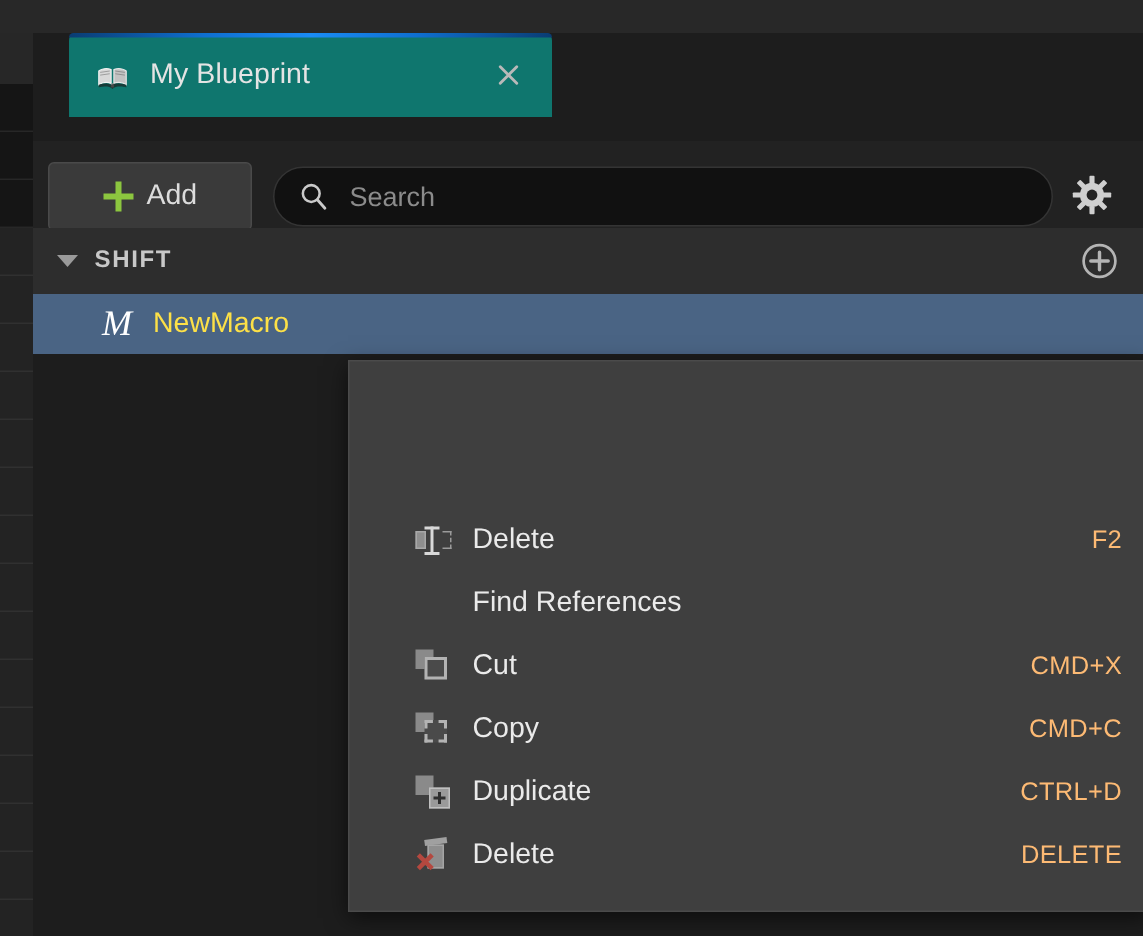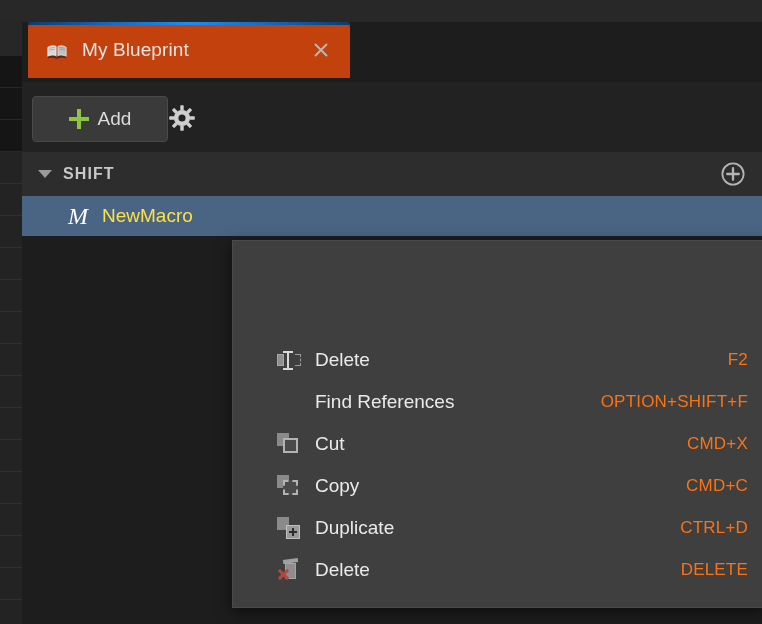--- a/index.html
+++ b/index.html
@@ -66,25 +66,25 @@
     position: absolute;
     left: 22px;
     top: 22px;
     width: 740px;
     height: 56px;
     background: #1d1d1d;
   }
 
   .tab {
     position: absolute;
-    left: 6px;
+    left: 24px;
     top: 0px;
     width: 322px;
     height: 56px;
-    background: #c2410c;
+    background: #0f766e;
     border-top-left-radius: 5px;
     border-top-right-radius: 5px;
     box-sizing: border-box;
     display: flex;
     align-items: center;
     padding: 0 0 0 18px;
     cursor: default;
   }
   .tab-accent {
     position: absolute;
@@ -126,21 +126,21 @@
     position: absolute;
     left: 22px;
     top: 78px;
     width: 740px;
     height: 546px;
     background: #1d1d1d;
   }
 
   .toolbar {
     position: absolute;
-    left: 0; top: 4px;
+    left: 0; top: 16px;
     width: 740px;
     height: 74px;
     background: #222222;
     display: flex;
     align-items: center;
     padding: 0 18px 0 10px;
     box-sizing: border-box;
   }
 
   .add-button {
@@ -315,21 +315,21 @@
     position: relative;
   }
   .menu-icon.empty { background: transparent; }
   .menu-label {
     font-size: 19px;
     color: #eaeaea;
   }
   .menu-shortcut {
     margin-left: auto;
     font-size: 17px;
-    color: #f97316;
+    color: #fdba74;
     letter-spacing: .2px;
   }
 
   
   .ico-rename { width: 24px; height: 20px; }
   .ico-rename .blk {
     position: absolute; left: 0; top: 4px;
     width: 7px; height: 12px;
     background: #8f8f8f;
     border: 1px solid #a8a8a8;
@@ -463,20 +463,29 @@
 
   <div class="panel">
 
     <div class="toolbar">
 
       <div class="add-button">
         <span class="plus-green"></span>
         <span class="add-label">Add</span>
       </div>
 
+      <div class="search-box">
+        <span class="search-icon">
+          <svg viewBox="0 0 20 20" width="20" height="20">
+            <circle cx="8.5" cy="8" r="5.6" fill="none" stroke="currentColor" stroke-width="1.7"></circle>
+            <path d="M12.6 12.2 L17.6 17.8" stroke="currentColor" stroke-width="1.9" stroke-linecap="round"></path>
+          </svg>
+        </span>
+        <input class="search-input" type="text" placeholder="Search" value="" style="">
+      </div>
 
       <span class="gear-button">
         <svg viewBox="0 0 28 28" width="28" height="28">
           <g fill="currentColor">
             <rect x="12.3" y="1.2" width="3.4" height="5.2" rx="0.6"></rect>
             <rect x="12.3" y="21.6" width="3.4" height="5.2" rx="0.6"></rect>
             <rect x="1.2" y="12.3" width="5.2" height="3.4" rx="0.6"></rect>
             <rect x="21.6" y="12.3" width="5.2" height="3.4" rx="0.6"></rect>
             <rect x="12.3" y="1.2" width="3.4" height="5.2" rx="0.6" transform="rotate(45 14 14)"></rect>
             <rect x="12.3" y="21.6" width="3.4" height="5.2" rx="0.6" transform="rotate(45 14 14)"></rect>
@@ -527,21 +536,20 @@
           <span class="brk"></span>
           <span class="ibeam"></span>
       </span>
       <span class="menu-label">Delete</span>
       <span class="menu-shortcut">F2</span>
     </div>
 
     <div class="menu-item">
       <span class="menu-icon empty"></span>
       <span class="menu-label">Find References</span>
-      <span class="menu-shortcut">OPTION+SHIFT+F</span>
     </div>
 
     <div class="menu-item">
       <span class="menu-icon ico-docs">
         <span class="back"></span>
           <span class="front"></span>
       </span>
       <span class="menu-label">Cut</span>
       <span class="menu-shortcut">CMD+X</span>
     </div>

